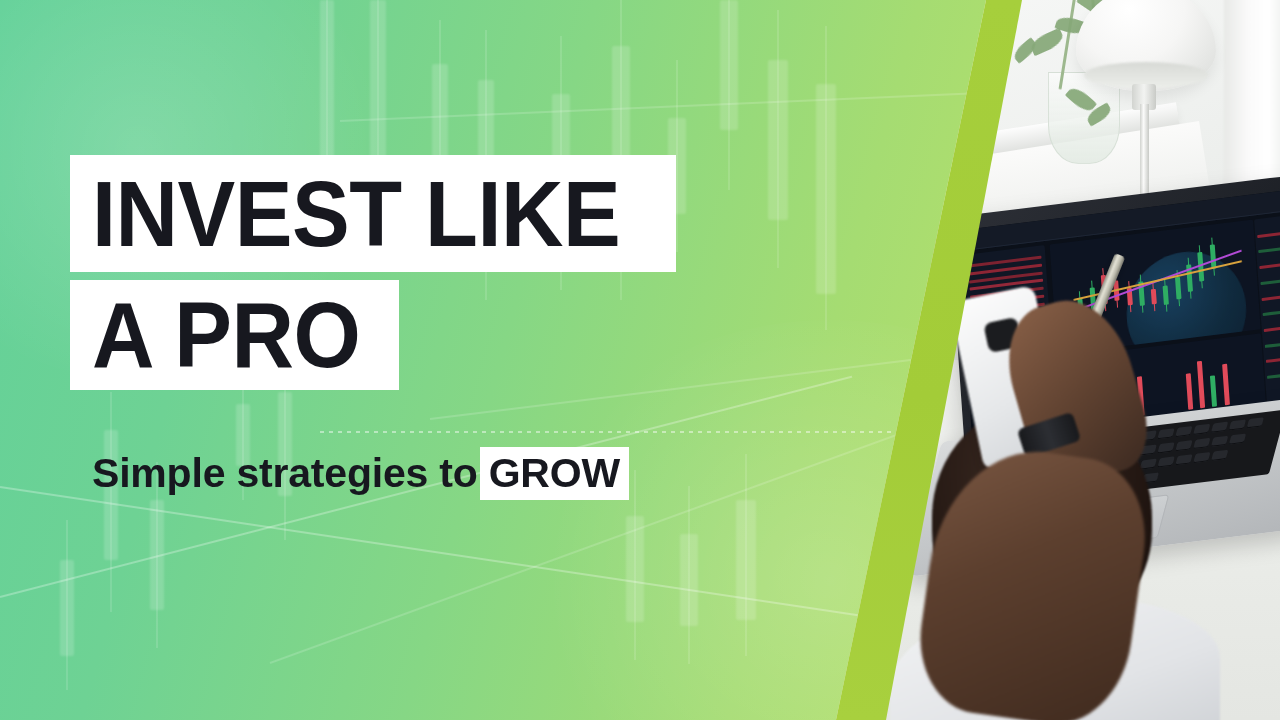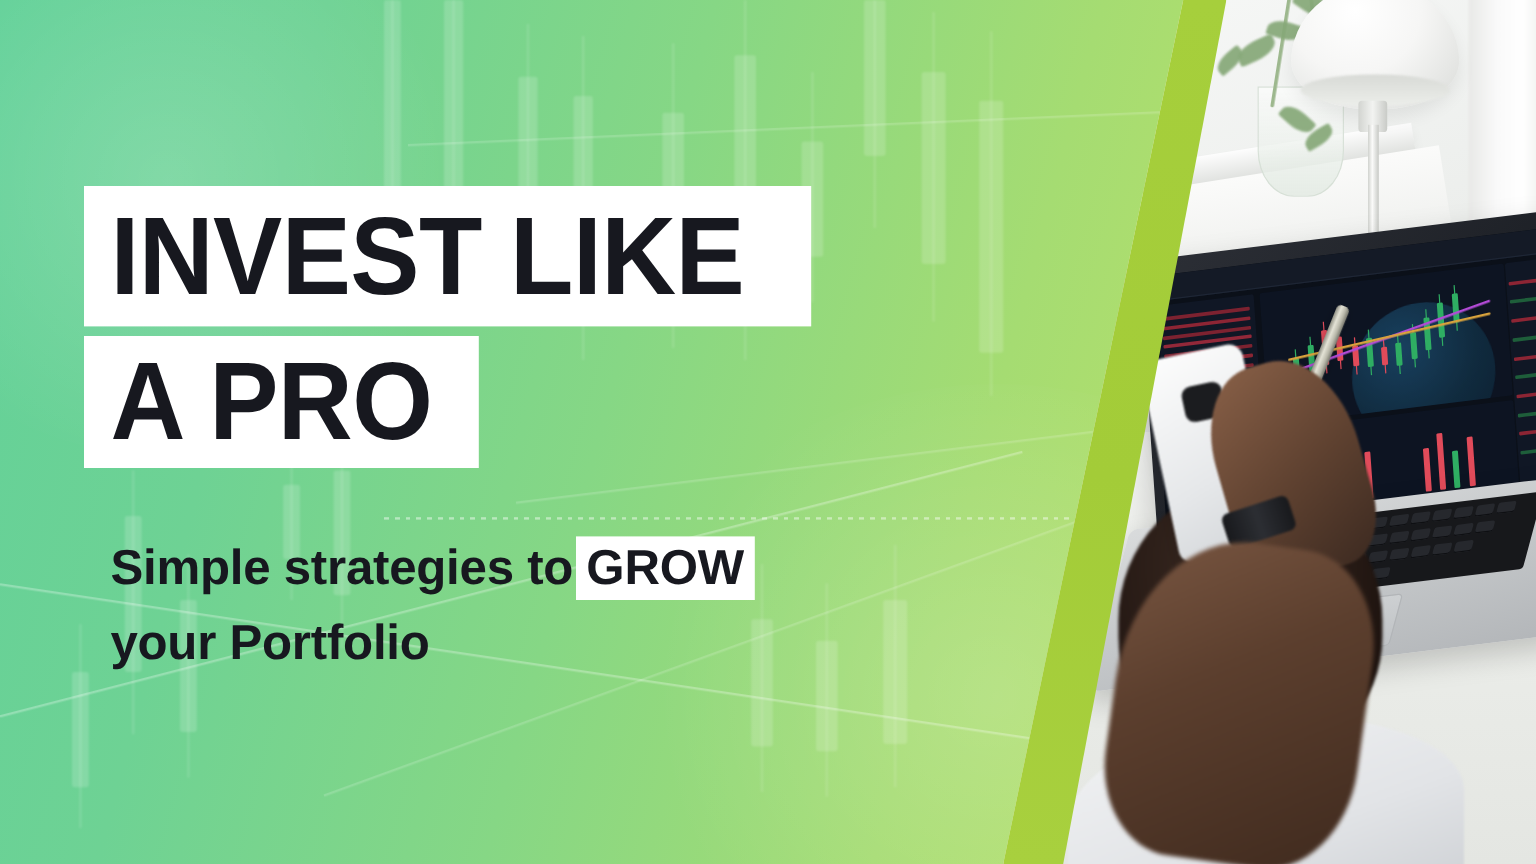--- a/index.html
+++ b/index.html
@@ -587,17 +587,16 @@
   <div class="text-block">
     <div class="title-line" id="title-1">
       <span>INVEST LIKE</span>
     </div>
     <div class="title-line" id="title-2">
       <span>A PRO</span>
     </div>
 
     <div class="subtitle">
       <span>Simple strategies to</span><span class="hl">GROW</span>
-      <span class="row2">your Portfolio</span>
     </div>
   </div>
 
 </div>
 
 </body></html>

